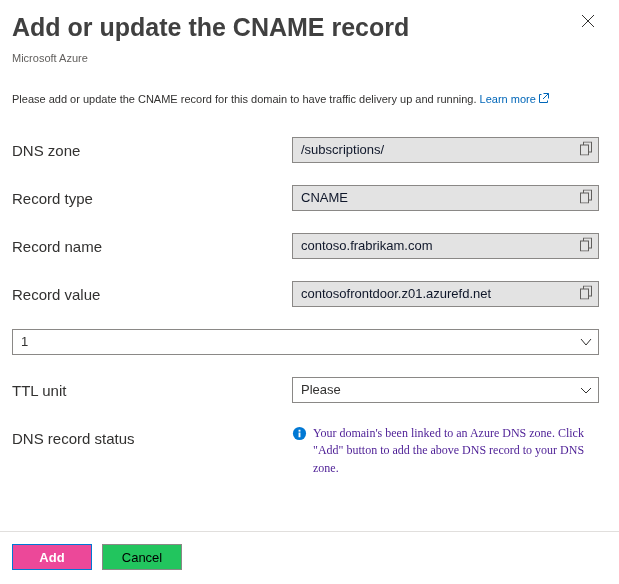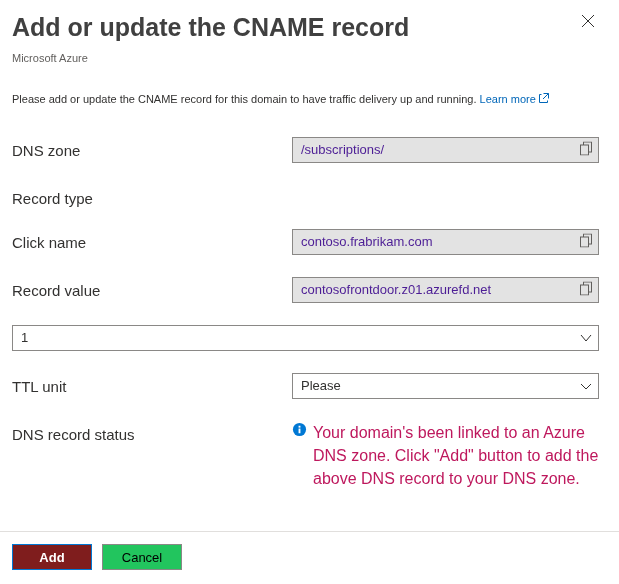--- a/index.html
+++ b/index.html
@@ -81,21 +81,21 @@
     align-items: center;
     position: relative;
   }
   .ro-input {
     width: 100%;
     height: 26px;
     background: #e3e3e3;
     border: 1px solid #8a8886;
     padding: 0 30px 0 8px;
     font-size: 13px;
-    color: #4c1d95;
+    color: #0f172a;
     font-family: inherit;
   }
   .sel-input {
     width: 100%;
     height: 26px;
     background: #ffffff;
     border: 1px solid #8a8886;
     padding: 0 30px 0 8px;
     font-size: 13px;
     color: #323130;
@@ -115,23 +115,24 @@
     border: none;
     padding: 0;
     cursor: pointer;
   }
   .status-text {
     display: flex;
     align-items: flex-start;
     gap: 6px;
   }
   .status-text .msg {
-    font-size: 16px;
+    font-size: 12px;
     line-height: 1.45;
-    color: #be185d;
+    color: #4c1d95;
+    font-family: Liberation Serif, serif;
   }
   .info-icon {
     flex-shrink: 0;
     margin-top: 1px;
   }
   .footer-sep {
     border: none;
     border-top: 1px solid #e1dfdd;
     margin: 0;
   }
@@ -144,21 +145,21 @@
     height: 26px;
     min-width: 80px;
     padding: 0 18px;
     font-size: 13px;
     font-family: inherit;
     border: 1px solid #8a8886;
     background: #22c55e;
     cursor: pointer;
   }
   .btn-primary {
-    background: #7f1d1d;
+    background: #ec4899;
     border-color: #0078d4;
     color: #ffffff;
     font-weight: 600;
   }
 </style>
 </head>
 <body>
 
 <div class="panel">
   <div class="header-row">
@@ -191,24 +192,33 @@
           <span><svg width="13" height="14" viewBox="0 0 13 14">
                 <rect x="3.5" y="0.5" width="8" height="10" fill="none" stroke="#605e5c"></rect>
                 <rect x="0.5" y="3.5" width="8" height="10" fill="#e3e3e3" stroke="#605e5c"></rect>
               </svg></span>
         </button>
       </div>
     </div>
 
     <div class="field-row">
       <div class="field-label">Record type</div>
-    </div>
-
-    <div class="field-row">
-      <div class="field-label">Click name</div>
+      <div class="field-control">
+        <input class="ro-input" readonly="" value="CNAME" style="">
+        <button class="trail-icon">
+          <span><svg width="13" height="14" viewBox="0 0 13 14">
+                <rect x="3.5" y="0.5" width="8" height="10" fill="none" stroke="#605e5c"></rect>
+                <rect x="0.5" y="3.5" width="8" height="10" fill="#e3e3e3" stroke="#605e5c"></rect>
+              </svg></span>
+        </button>
+      </div>
+    </div>
+
+    <div class="field-row">
+      <div class="field-label">Record name</div>
       <div class="field-control">
         <input class="ro-input" readonly="" value="contoso.frabrikam.com" style="">
         <button class="trail-icon">
           <span><svg width="13" height="14" viewBox="0 0 13 14">
                 <rect x="3.5" y="0.5" width="8" height="10" fill="none" stroke="#605e5c"></rect>
                 <rect x="0.5" y="3.5" width="8" height="10" fill="#e3e3e3" stroke="#605e5c"></rect>
               </svg></span>
         </button>
       </div>
     </div>

